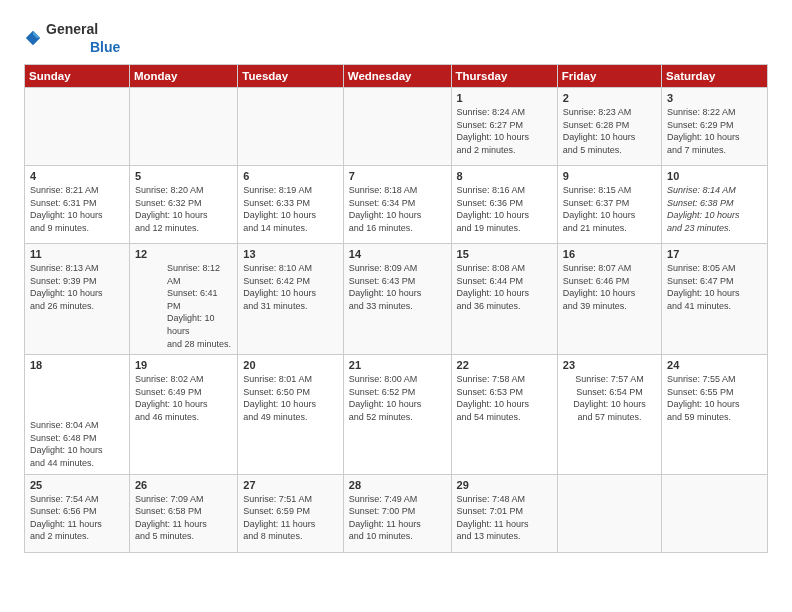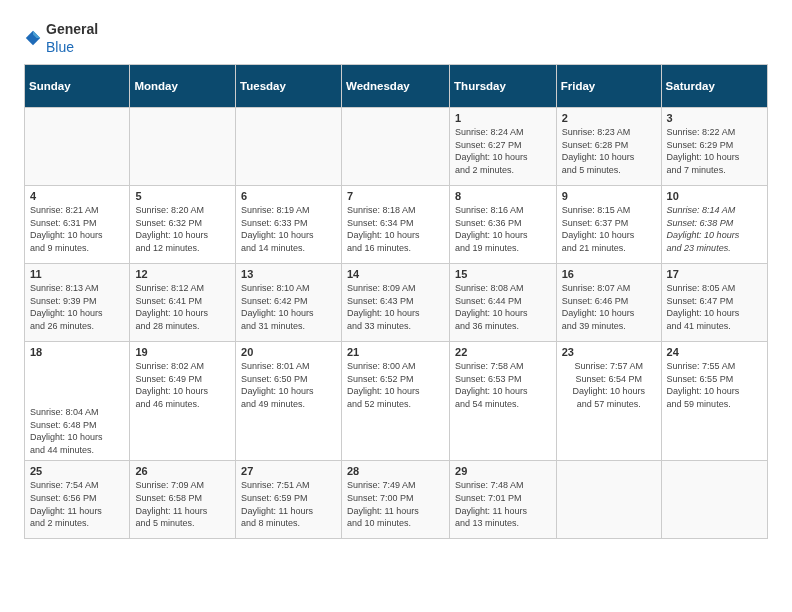--- a/index.html
+++ b/index.html
@@ -38,25 +38,25 @@
       font-size: 13px;
       color: #444;
       margin-top: 2px;
     }
     table {
       width: 100%;
       border-collapse: collapse;
       margin-top: 8px;
     }
     thead tr th {
-      background-color: #0c4a6e;
+      background-color: #b91c1c;
       color: #fff;
       font-size: 11.5px;
       font-weight: bold;
-      padding: 15px 4px;
+      padding: 5px 4px;
       text-align: left;
       border: 1px solid #ccc;
     }
     tbody tr td {
       vertical-align: top;
       border: 1px solid #ccc;
       padding: 4px 5px;
       font-size: 9.5px;
       color: #333;
       height: 78px;
@@ -86,21 +86,21 @@
 <body>
 
 <div class="header-logo">
   <div class="logo">
     <svg class="logo-icon" viewBox="0 0 20 20">
       <polygon points="10,2 18,10 10,18 2,10" fill="#1e6bb8"></polygon>
       <polygon points="10,2 18,10 14,10 10,6" fill="#4a9fd4"></polygon>
     </svg>
     <div>
       <span style="font-size:14px;font-weight:bold;color:#333;">General</span><br>
-      <span style="font-size:14px;font-weight:normal;color:#1e6bb8;">Blue</span>
+      <span style="font-size:14px;font-weight:bold;color:#1e6bb8;margin-left:44px;">Blue</span>
     </div>
   </div>
 </div>
 
 <table>
   <thead>
     <tr id="weekday-header">
         <th>Sunday</th>
         <th>Monday</th>
         <th>Tuesday</th>
@@ -192,21 +192,21 @@
       <tr>
         <td>
           <span class="day-number">11</span>
           <div class="day-info" style="white-space: pre-line;">Sunrise: 8:13 AM
 Sunset: 9:39 PM
 Daylight: 10 hours
 and 26 minutes.</div>
         </td>
         <td>
           <span class="day-number">12</span>
-          <div class="day-info" style="white-space: pre-line;">Sunrise: 8:12 AM
+          <div class="day-info" style="white-space: pre-line; margin-left: 32px;">Sunrise: 8:12 AM
 Sunset: 6:41 PM
 Daylight: 10 hours
 and 28 minutes.</div>
         </td>
         <td>
           <span class="day-number">13</span>
           <div class="day-info" style="white-space: pre-line;">Sunrise: 8:10 AM
 Sunset: 6:42 PM
 Daylight: 10 hours
 and 31 minutes.</div>

